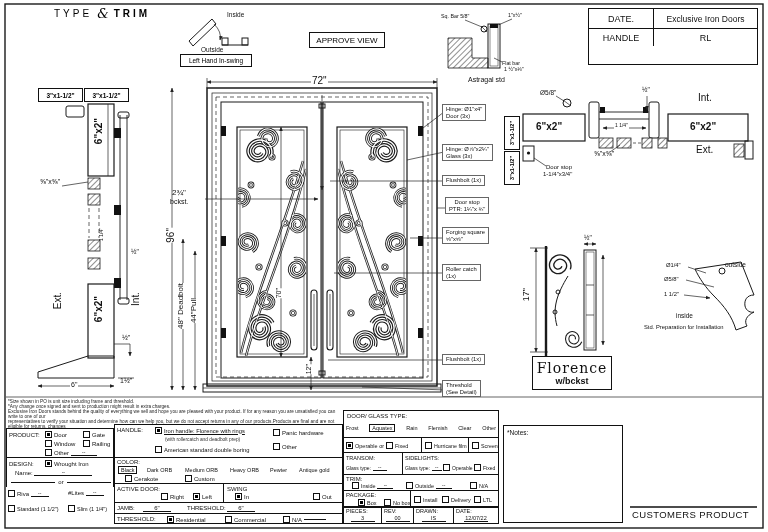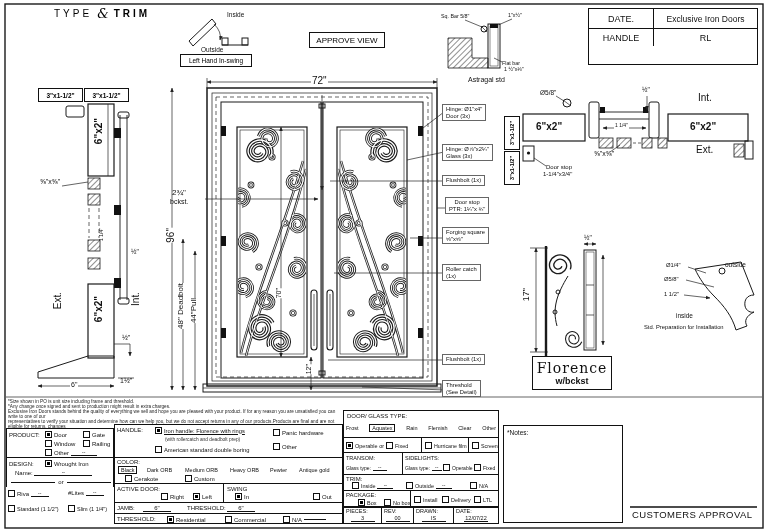--- a/index.html
+++ b/index.html
@@ -580,13 +580,13 @@
   <div class="metacell" style="width:44px;border-right:none">
     <span style="display:block;text-align:left;padding-left:2px;font-size:5.5px">DATE:</span>
     <span class="mv" style="font-size:5.5px">12/07/22</span>
   </div>
 </div>
 
 <div class="sect" style="left:503px;top:425px;width:120px;height:98px;border-width:1.3px">
   <span class="t" style="left:3px;top:3px;font-size:6.5px">*Notes:</span>
 </div>
 
-<span class="t" style="left:632px;top:510px;font-size:9.5px;letter-spacing:0.4px">CUSTOMERS APPROVAL</span>
+<span class="t" style="left:632px;top:510px;font-size:9.5px;letter-spacing:0.4px">CUSTOMERS PRODUCT</span>
 
 </body></html>

